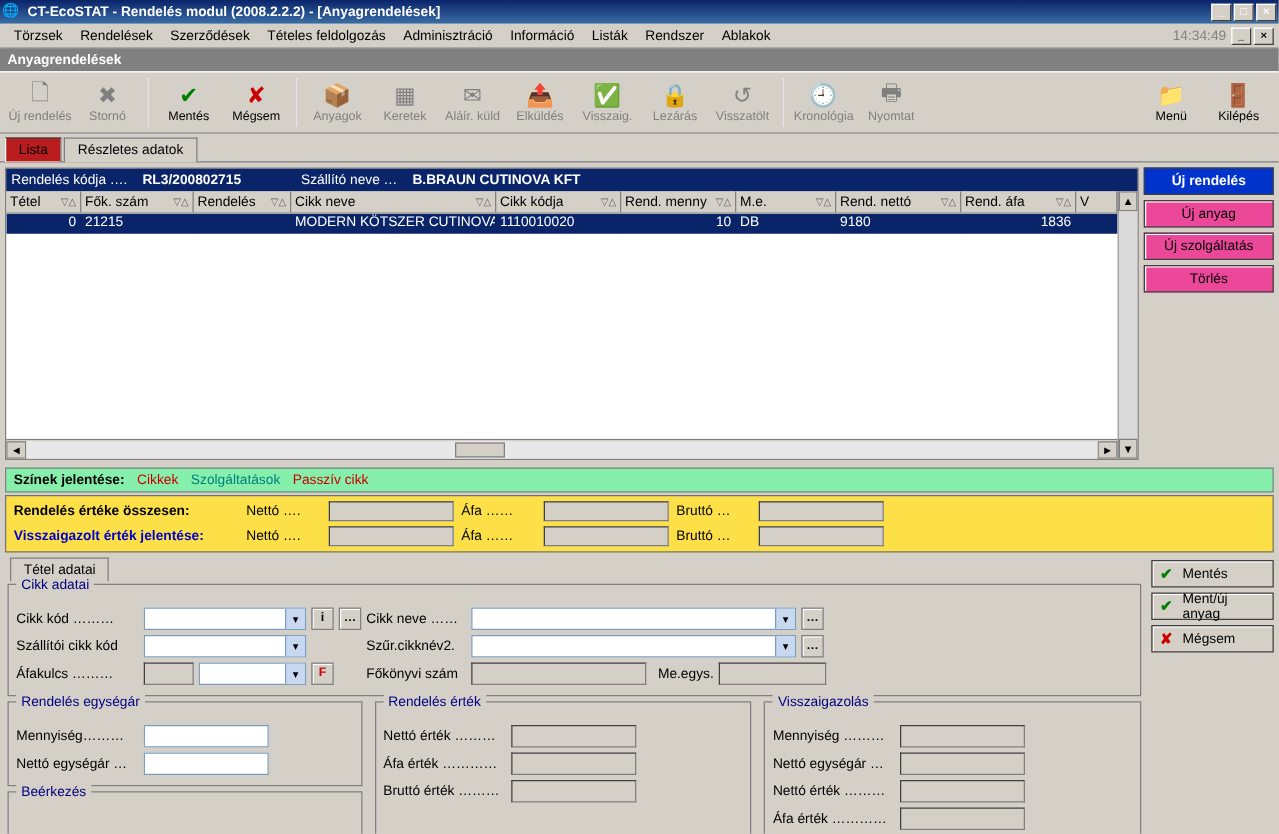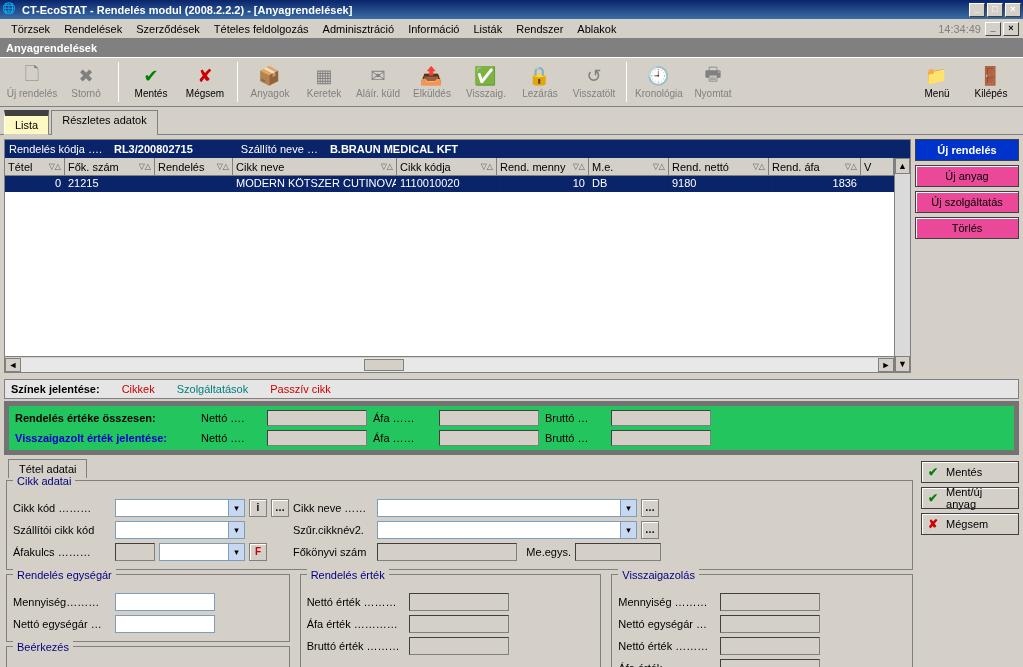--- a/index.html
+++ b/index.html
@@ -14,43 +14,43 @@
 .menubar .clock { margin-left: auto; color: #808080; font-size:11px; padding-right:4px;}
 .subtitle { background: #808080; color: #fff; height: 18px; padding: 2px 6px; font-weight: bold; display:flex; align-items:center;}
 .toolbar { background: #d4d0c8; border-top:1px solid #fff; border-bottom: 1px solid #808080; height: 50px; display: flex; align-items: center; padding: 2px 6px; gap: 2px; }
 .sep { width:1px; height:40px; background:#808080; border-right:1px solid #fff; margin:0 4px;}
 .tbtn { display:flex; flex-direction:column; align-items:center; justify-content:center; width:52px; height:44px; cursor:default;}
 .tbtn .ico { width:22px; height:22px; display:flex;align-items:center;justify-content:center;font-size:18px;}
 .tbtn .tlabel { font-size:10px; margin-top:1px; text-align:center;}
 .tbtn.disabled { color:#808080; }
 .tabstrip { display:flex; padding:2px 4px 0; border-bottom:1px solid #808080; background:#d4d0c8;}
 .tab { padding:3px 10px; background:#d4d0c8; border:1px solid #808080; border-bottom:none; margin-right:2px; position:relative; top:1px;}
-.tab.active { background:#fef9c3; border-top:6px solid #404040;border-left:1px solid #fff; border-bottom:1px solid #d4d0c8;}
+.tab.active { background:#b91c1c; border-top:1px solid #404040;border-left:1px solid #fff; border-bottom:1px solid #d4d0c8;}
 .workarea { display:flex; padding:4px; gap:4px; height:242px;}
 .leftcol { flex:1; display:flex; flex-direction:column; border:1px solid #808080;}
 .rightcol { width:104px; display:flex; flex-direction:column; gap:4px; padding-top:0;}
 .headerrow { background:#0a246a; color:#fff; height:18px; display:flex; align-items:center; padding:0 4px; font-size:11px;}
 .headerrow .seg { margin-right:12px; white-space:nowrap;}
 .headerrow .seg.bold { font-weight:bold; }
 .gridhdr { display:flex; background:#d4d0c8; height:18px; border-bottom:1px solid #808080;}
 .gridhdr .col { border-right:1px solid #808080; padding:2px 3px; display:flex; align-items:center; position:relative; font-size:10px;}
 .gridhdr .col .sort { margin-left:auto; font-size:8px; color:#606060;}
 .gridbody { flex:1; background:#fff; position:relative; overflow:hidden;}
 .gridrow { display:flex; height:16px; }
 .gridrow.selected { background:#0a246a; color:#fff; }
 .gridrow .cell { border-right:1px solid rgba(0,0,0,0.05); padding:1px 3px; overflow:hidden; white-space:nowrap; font-size:11px;}
 .hscroll { height:16px; background:#d4d0c8; border-top:1px solid #808080; display:flex; align-items:center;}
 .hscroll .arr { width:16px; height:14px; background:#d4d0c8; border:1px solid #808080; text-align:center; font-size:9px; line-height:12px;}
 .hscroll .track { flex:1; background:#e8e8e8; height:14px; position:relative;}
 .hscroll .thumb { position:absolute; left:40%; width:40px; height:12px; top:1px; background:#d4d0c8; border:1px solid #808080;}
 .sidebtn { height:22px; border:1px solid #404040; background:#ec4899; text-align:center; line-height:20px; font-size:11px; cursor:default; box-shadow: inset 1px 1px 0 #fff;}
 .sidebtn.primary { background:#0033cc; color:#fff; font-weight:bold; box-shadow:none;}
-.legendrow { border:1px solid #808080; margin:2px 4px; padding:3px 6px; background:#e5e5e5; display:flex; gap:22px; align-items:center;}
+.legendrow { border:1px solid #808080; margin:2px 4px; padding:3px 6px; background:#86efac; display:flex; gap:10px; align-items:center;}
 .legendrow .lbl { font-weight:bold; }
-.sumrows { border:5px solid #737373; margin:0 4px; padding:2px 6px; background:#22c55e;}
+.sumrows { border:1px solid #737373; margin:0 4px; padding:2px 6px; background:#fde047;}
 .sumrow { display:flex; align-items:center; height:20px; gap:6px;}
 .sumrow .title { width:180px; font-weight:bold; }
 .sumrow .title.blue { color:#0000cc; }
 .sumrow .lbl { width:60px; }
 .sumrow .box { width:100px; height:16px; background:#d4d0c8; border:1px solid #808080; border-top-color:#404040; border-left-color:#404040;}
 .detailtab { margin:4px 4px 0; }
 .detailtab .tab2 { display:inline-block; padding:3px 10px; border:1px solid #808080; border-bottom:none; background:#d4d0c8;}
 .detailarea { display:flex; margin:0 4px 4px; }
 .detailleft { flex:1; }
 .detailright { width:104px; display:flex; flex-direction:column; gap:4px; padding:6px 0 0 6px;}
@@ -175,21 +175,21 @@
   <div class="tab active">Lista</div>
   <div class="tab">Részletes adatok</div>
 </div>
 
 <div class="workarea">
   <div class="leftcol">
     <div class="headerrow">
       <span class="seg">Rendelés kódja ….</span>
       <span class="seg bold">RL3/200802715</span>
       <span class="seg" style="margin-left:36px">Szállító neve …</span>
-      <span class="seg bold">B.BRAUN MEDICAL KFT</span>
+      <span class="seg bold">B.BRAUN CUTINOVA KFT</span>
     </div>
     <div style="display:flex;flex:1;overflow:hidden">
       <div style="flex:1;display:flex;flex-direction:column">
         <div class="gridhdr">
           <div class="col" style="width:60px">
               <span>Tétel</span>
               <span class="sort">▽△</span>
             </div>
           <div class="col" style="width:90px">
               <span>Fők. szám</span>

